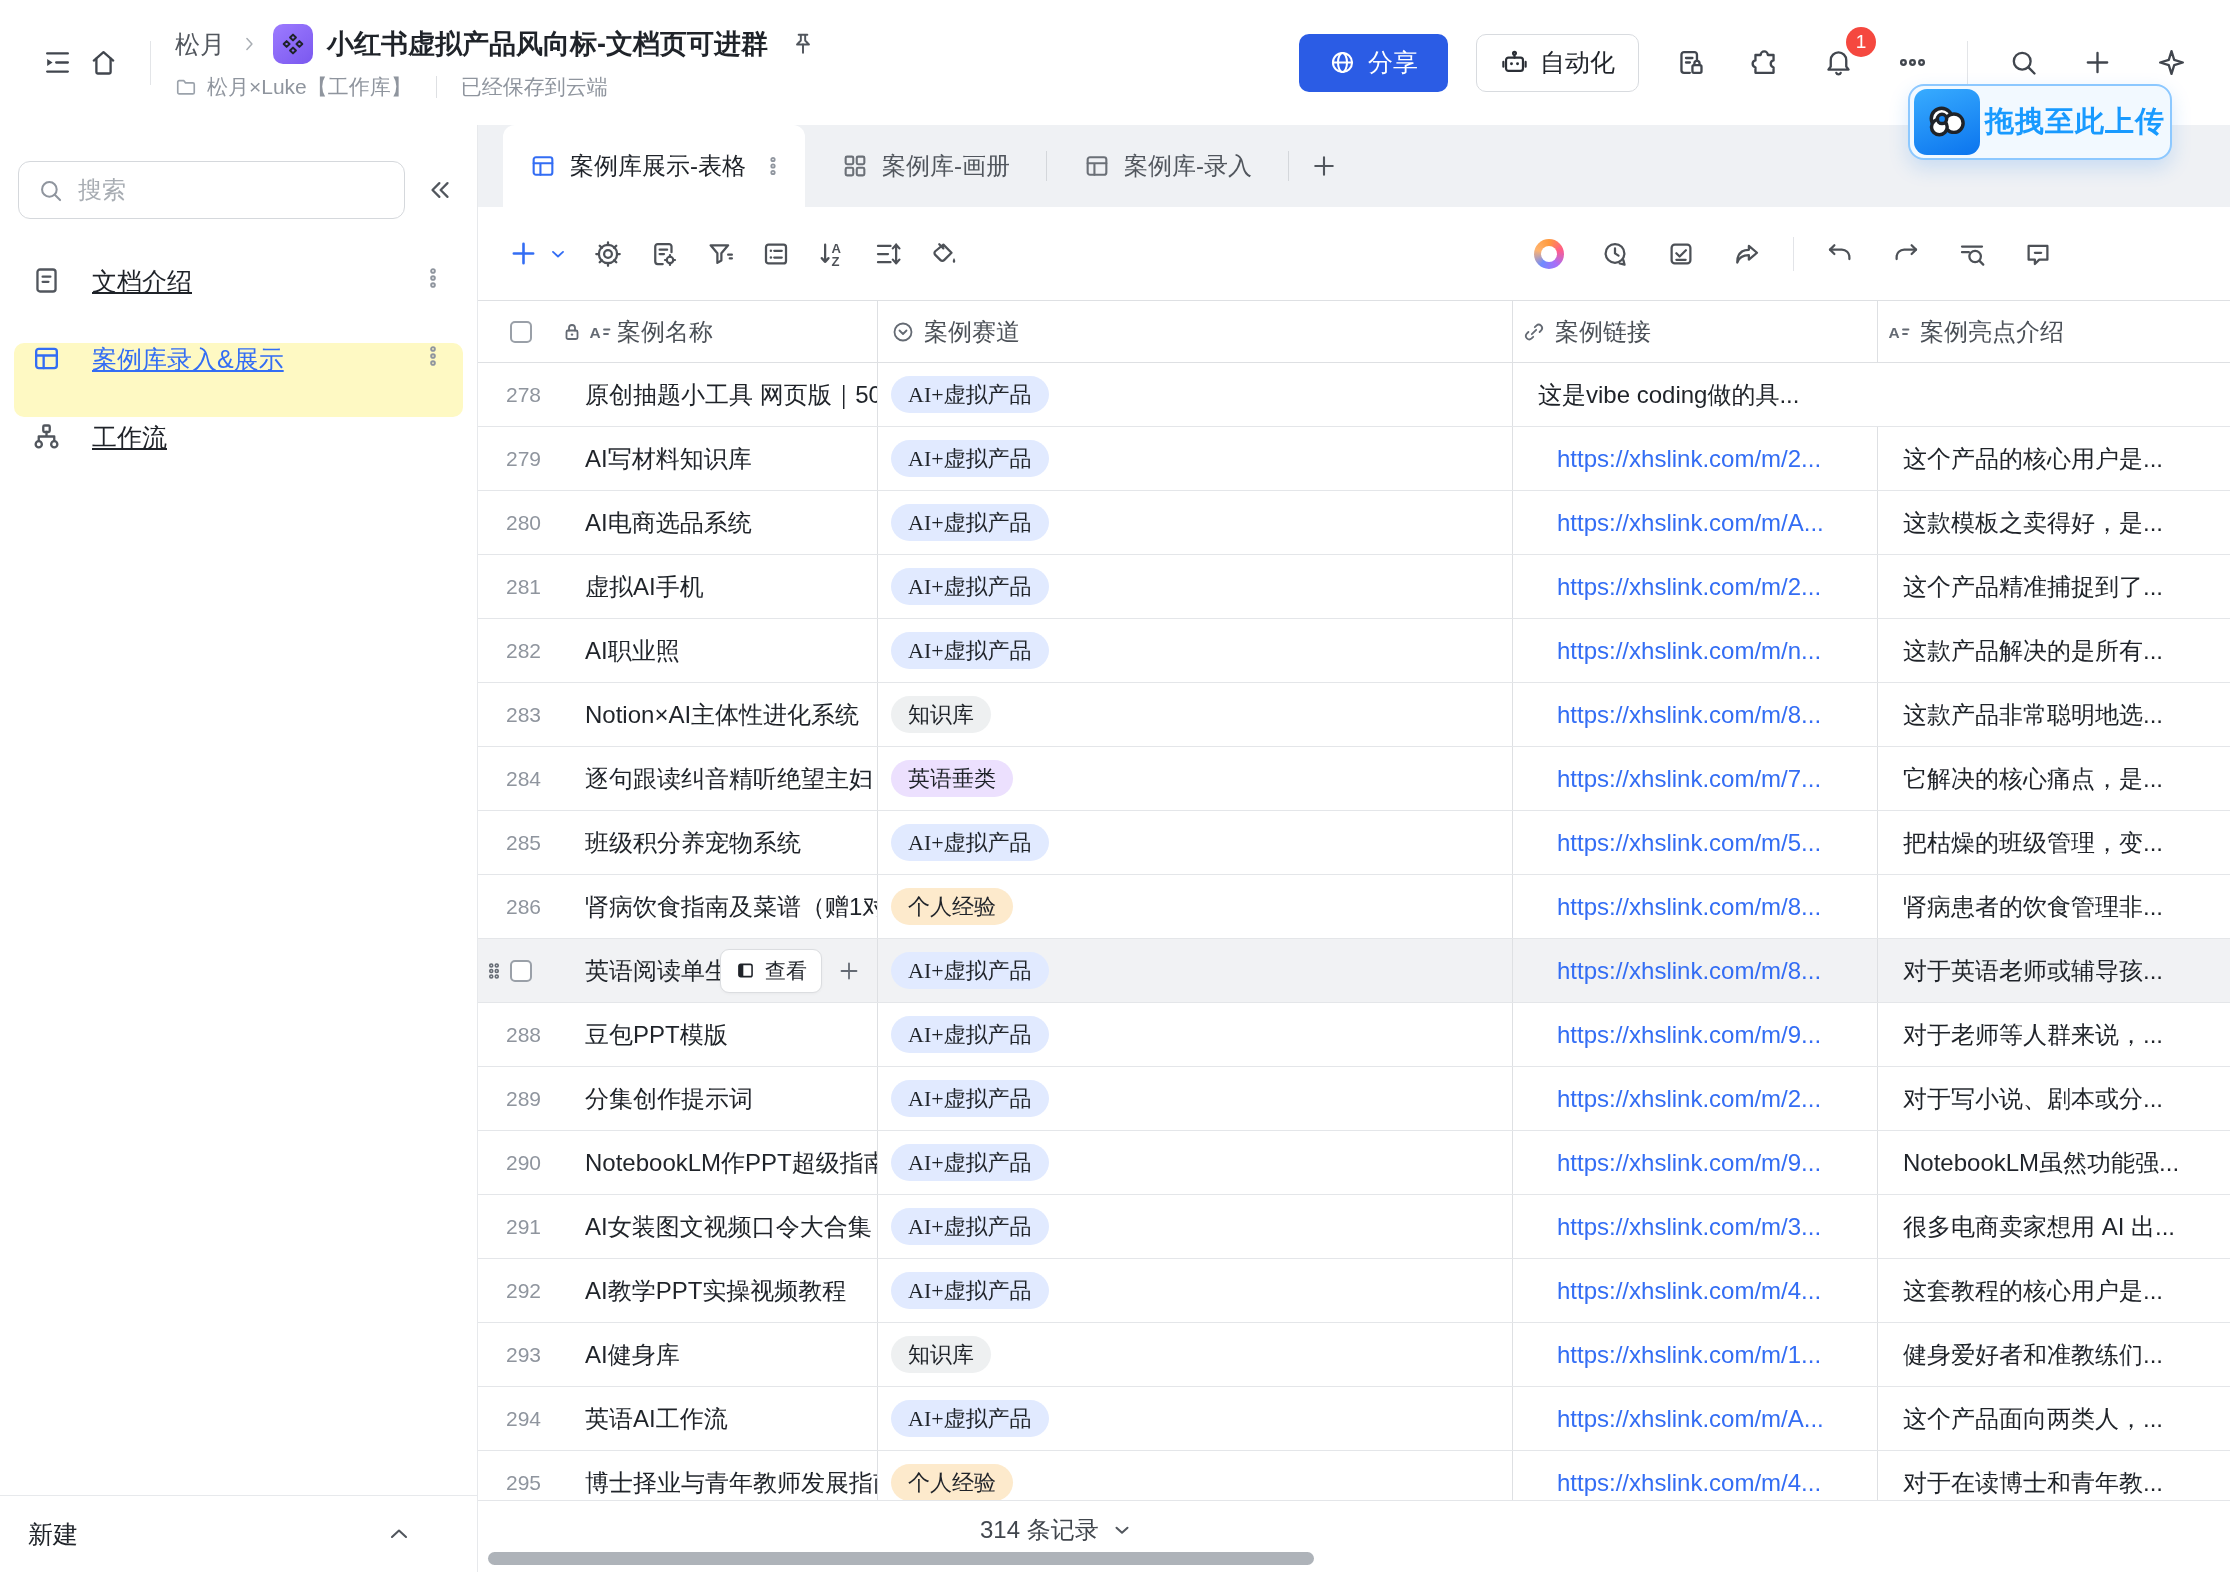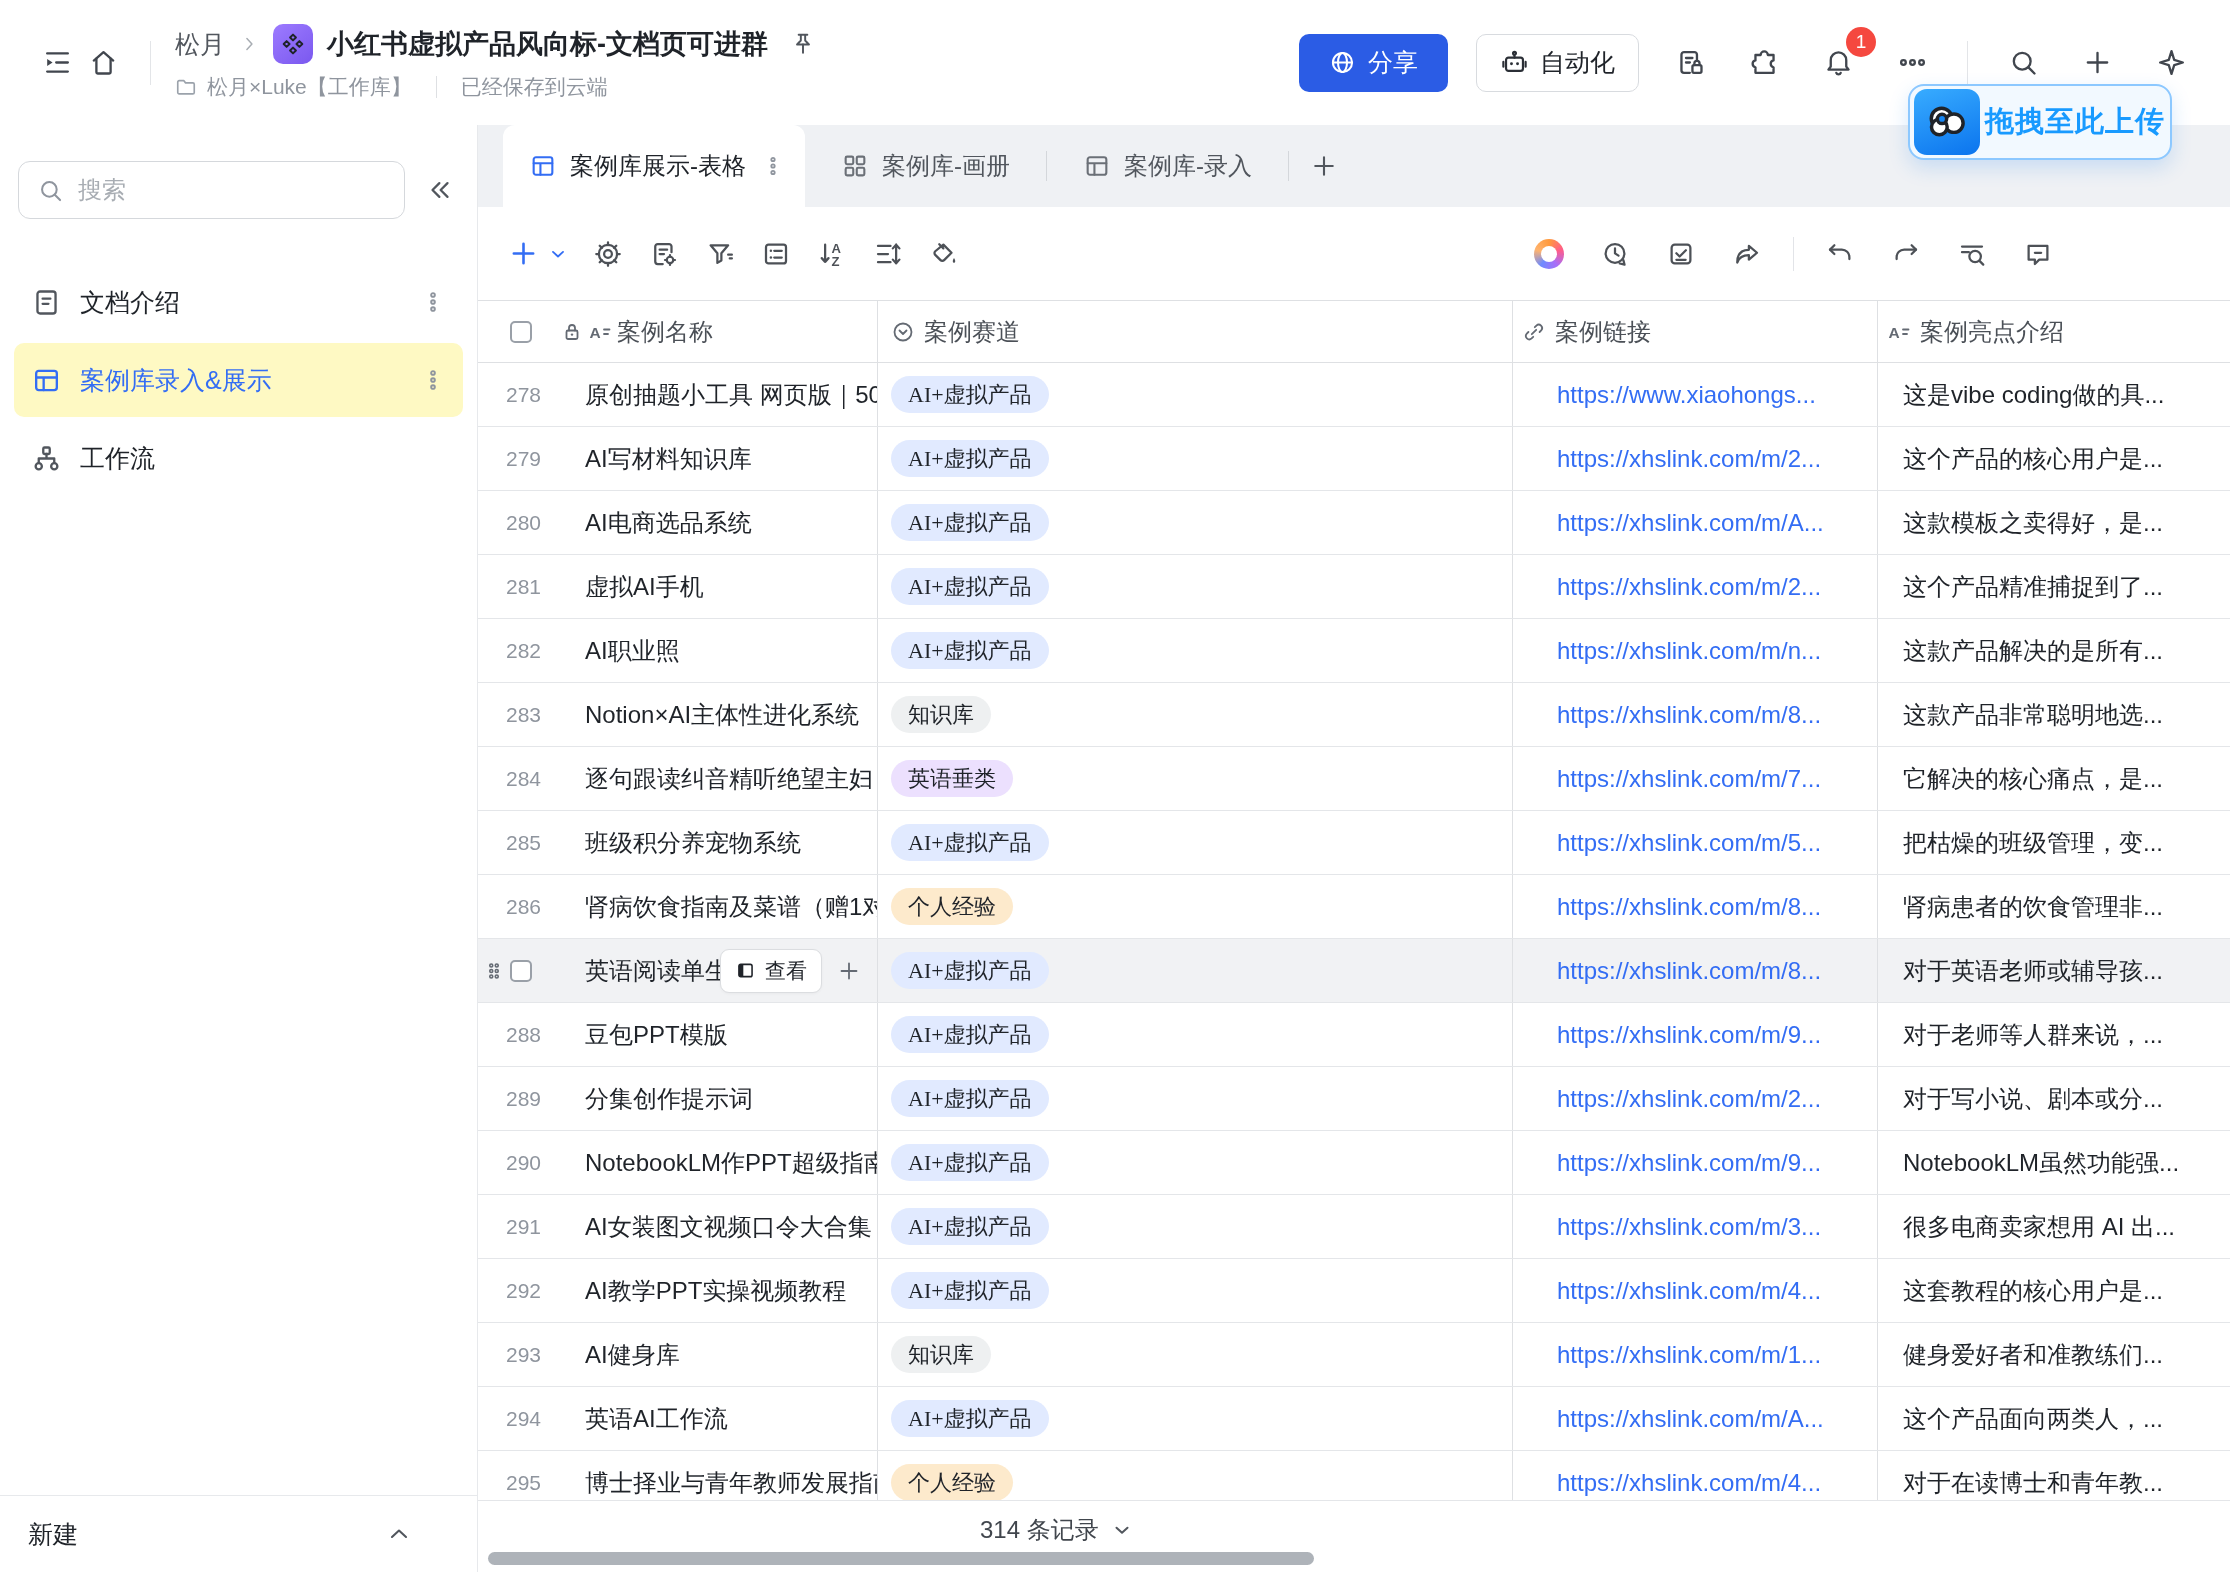--- a/index.html
+++ b/index.html
@@ -47,21 +47,21 @@
   .body{display:flex;height:1447px;}
   .sidebar{width:478px;flex:none;border-right:1px solid #e7e9ec;display:flex;flex-direction:column;padding-top:36px;background:#fff;}
   .search-row{display:flex;align-items:center;gap:8px;padding:0 10px 0 18px;}
   .search-box{flex:1;height:58px;border:1px solid #d5d8dc;border-radius:12px;display:flex;align-items:center;gap:14px;
               padding:0 18px;color:#a8adb3;cursor:text;background:#fff;}
   .search-box svg{width:27px;height:27px;color:#8f959e;}
   .search-ph{font-size:24px;}
   .collapse-btn{width:54px;height:54px;border:none;background:none;display:flex;align-items:center;justify-content:center;color:#51565d;cursor:pointer;}
   .collapse-btn svg{width:30px;height:30px;}
   .side-items{margin-top:46px;display:flex;flex-direction:column;gap:4px;padding:0 14px;}
-  .side-item{height:74px;border-radius:10px;display:flex;align-items:center;gap:18px;padding:0 17px;font-size:25px;color:#1f2329;cursor:pointer;}
+  .side-item{height:74px;border-radius:10px;display:flex;align-items:flex-start;gap:30px;padding:0 17px;font-size:25px;color:#1f2329;cursor:pointer;text-decoration:underline;}
   .side-item .it-ic{width:31px;height:31px;color:#51565d;flex:none;}
   .side-item.active{background:#fef9c3;color:#336df4;}
   .side-item.active .it-ic{color:#336df4;}
   .side-item .kebab{margin-left:auto;width:26px;height:26px;color:#8f959e;}
   .side-bottom{margin-top:auto;border-top:1px solid #e7e9ec;height:77px;display:flex;align-items:center;
                justify-content:space-between;padding:0 64px 0 28px;font-size:25px;color:#1f2329;}
   .side-bottom svg{width:28px;height:28px;color:#51565d;}
 
   .main{flex:1;display:flex;flex-direction:column;min-width:0;background:#fff;}
 
@@ -528,23 +528,20 @@
         </div>
         <div class="rows" id="rows">
             <div class="t-row">
               <div class="t-cell c-name">
                 <span class="row-num">278</span>
                 <span class="row-name">原创抽题小工具 网页版｜50个口语...</span>
               </div>
               <div class="t-cell c-track">
                 <span class="pill blue">AI+虚拟产品</span>
               </div>
-              <div class="t-cell c-link">
-                <span class="lnk">https://www.xiaohongs...</span>
-              </div>
               <div class="t-cell c-high">
                 <span>这是vibe coding做的具...</span>
               </div>
             </div>
             <div class="t-row">
               <div class="t-cell c-name">
                 <span class="row-num">279</span>
                 <span class="row-name">AI写材料知识库</span>
               </div>
               <div class="t-cell c-track">

